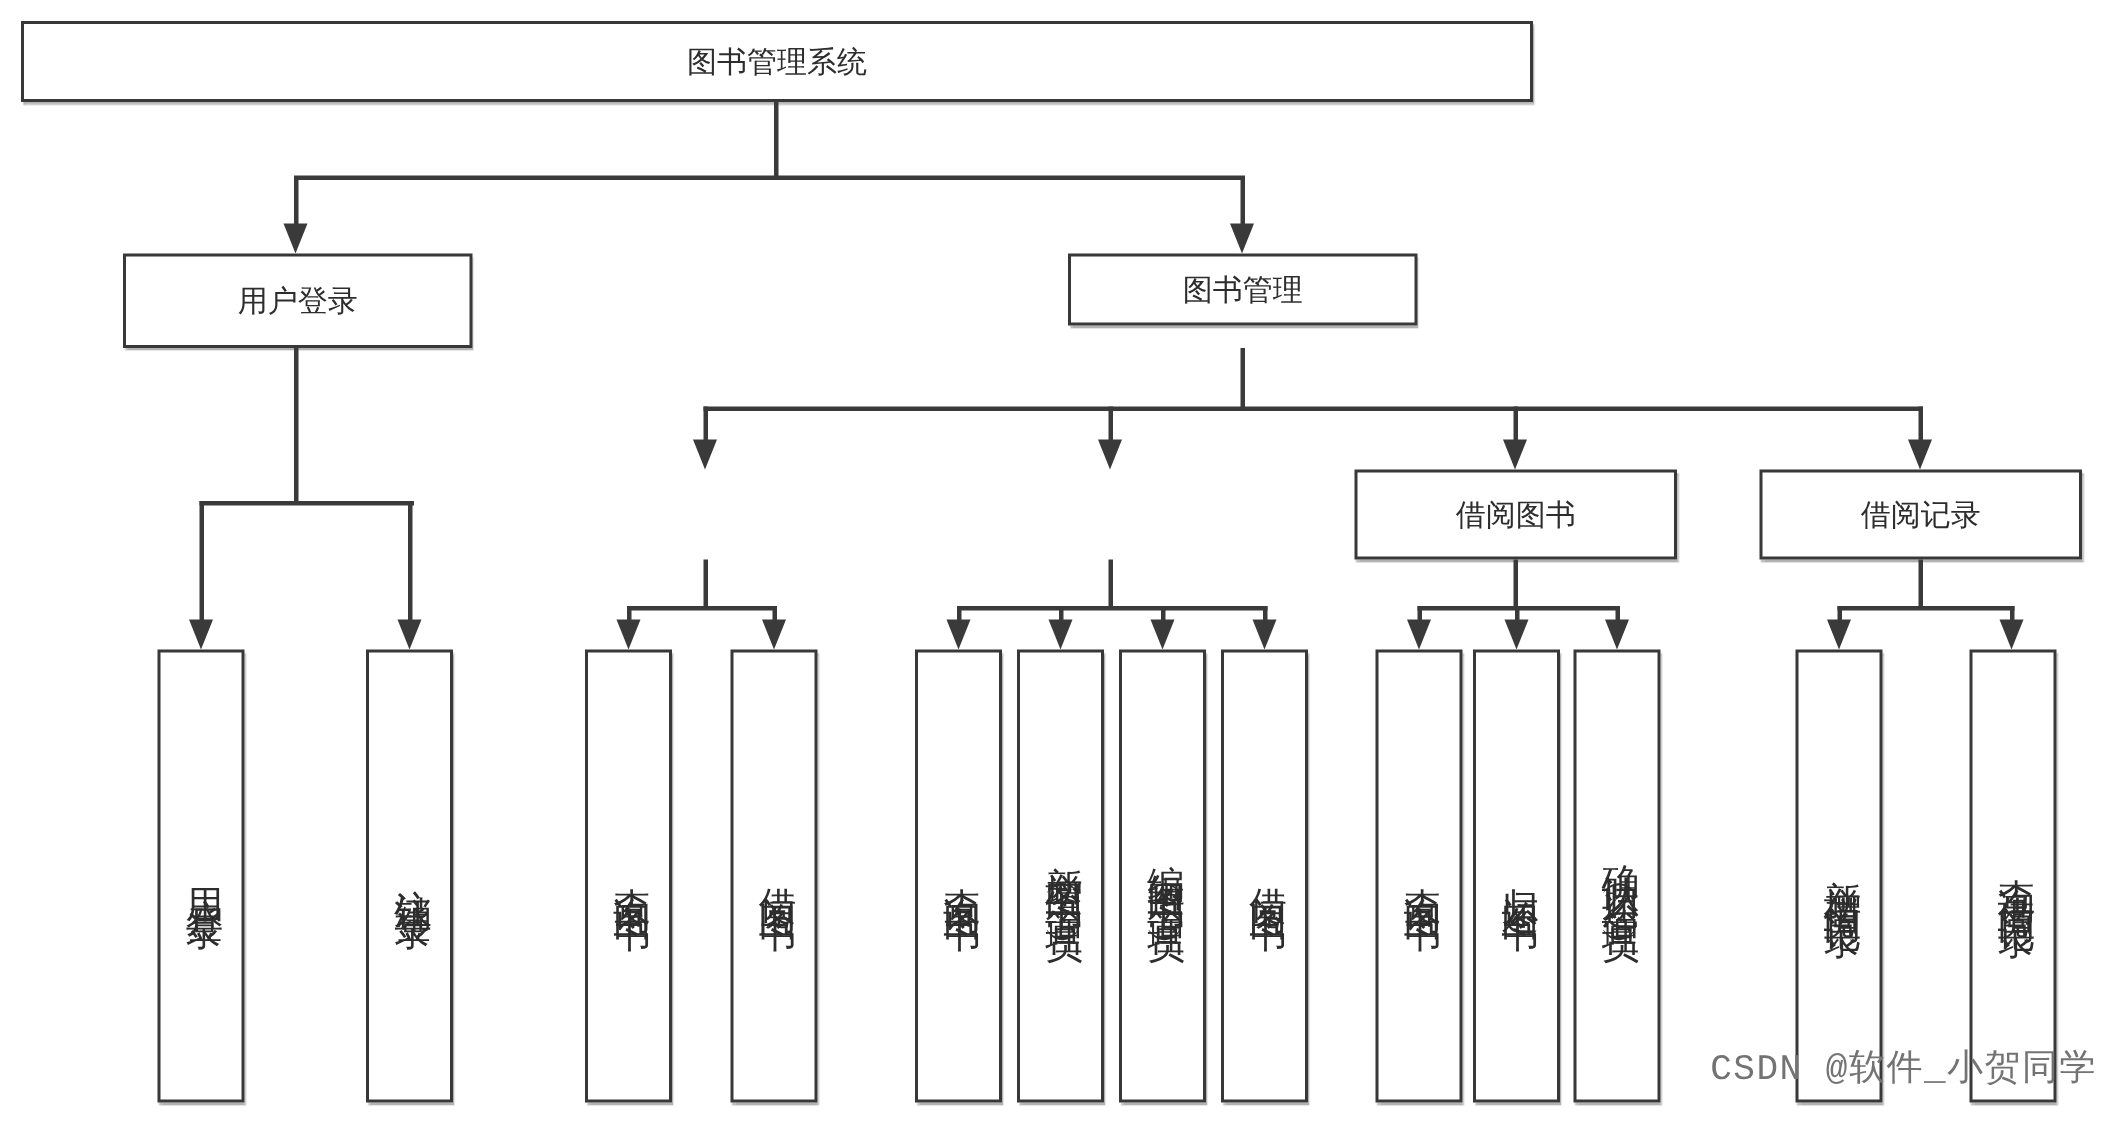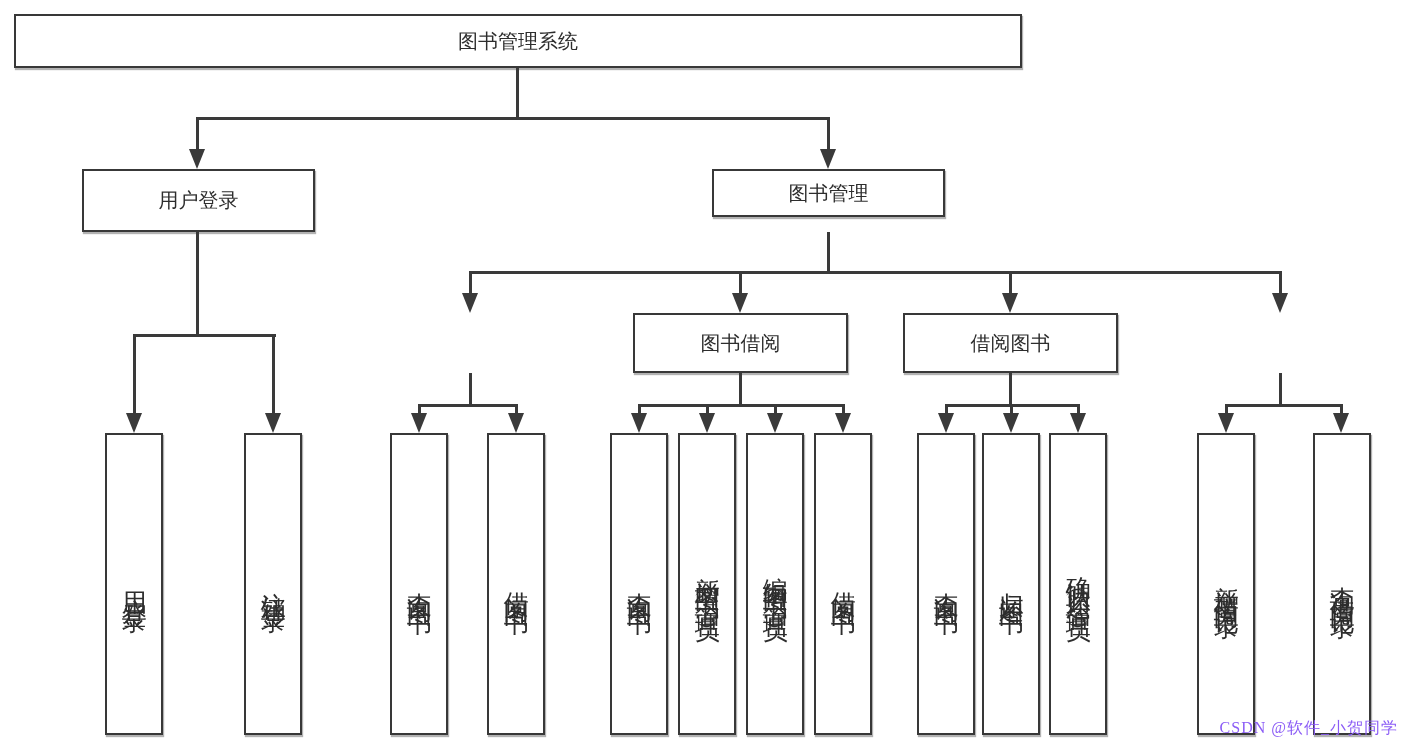--- a/index.html
+++ b/index.html
@@ -1,21 +1,21 @@
 <!DOCTYPE html>
 <html><head>
 <meta charset="utf-8">
 <style>
   html, body { margin: 0; padding: 0; background: #ffffff; }
   .canvas {
     position: relative;
     width: 1405px;
     height: 747px;
     background: #ffffff;
-    font-family: Liberation Serif, serif;
+    font-family: Liberation Mono, monospace;
     overflow: hidden;
   }
   .box {
     position: absolute;
     box-sizing: border-box;
     border: 2px solid #383838;
     background: #ffffff;
     display: flex;
     align-items: center;
     justify-content: center;
@@ -36,23 +36,23 @@
   .arrow {
     position: absolute;
     width: 0; height: 0;
     border-left: 8px solid transparent;
     border-right: 8px solid transparent;
     border-top: 20px solid #3a3a3a;
   }
   .watermark {
     position: absolute;
     right: 7px;
-    bottom: 8px;
-    font-size: 16px;
-    color: #8b5cf6;
+    bottom: 20px;
+    font-size: 24px;
+    color: #737373;
     letter-spacing: 1px;
     white-space: nowrap;
   }
 </style>
 </head>
 <body>
 
 <div class="canvas">
 
   <div class="box" style="left:14px;top:14px;width:1008px;height:54px">
@@ -84,25 +84,25 @@
   <div class="hl" style="left:469px;top:271px;width:813px"></div>
   <div class="vl" style="left:469px;top:271px;height:24px"></div>
   <div class="arrow" style="left:462px;top:293px"></div>
   <div class="vl" style="left:739px;top:271px;height:24px"></div>
   <div class="arrow" style="left:732px;top:293px"></div>
   <div class="vl" style="left:1009px;top:271px;height:24px"></div>
   <div class="arrow" style="left:1002px;top:293px"></div>
   <div class="vl" style="left:1279px;top:271px;height:24px"></div>
   <div class="arrow" style="left:1272px;top:293px"></div>
 
-  <div class="box" style="left:633px;top:313px;width:215px;height:60px">
-    <span class="hlabel">图书借阅</span>
-  </div>
   <div class="box" style="left:903px;top:313px;width:215px;height:60px">
     <span class="hlabel">借阅图书</span>
+  </div>
+  <div class="box" style="left:1173px;top:313px;width:215px;height:60px">
+    <span class="hlabel">借阅记录</span>
   </div>
 
   <div class="vl" style="left:469px;top:373px;height:33px"></div>
   <div class="hl" style="left:418px;top:404px;width:100px"></div>
   <div class="vl" style="left:418px;top:404px;height:11px"></div>
   <div class="arrow" style="left:411px;top:413px"></div>
   <div class="vl" style="left:515px;top:404px;height:11px"></div>
   <div class="arrow" style="left:508px;top:413px"></div>
 
   <div class="vl" style="left:739px;top:373px;height:33px"></div>

